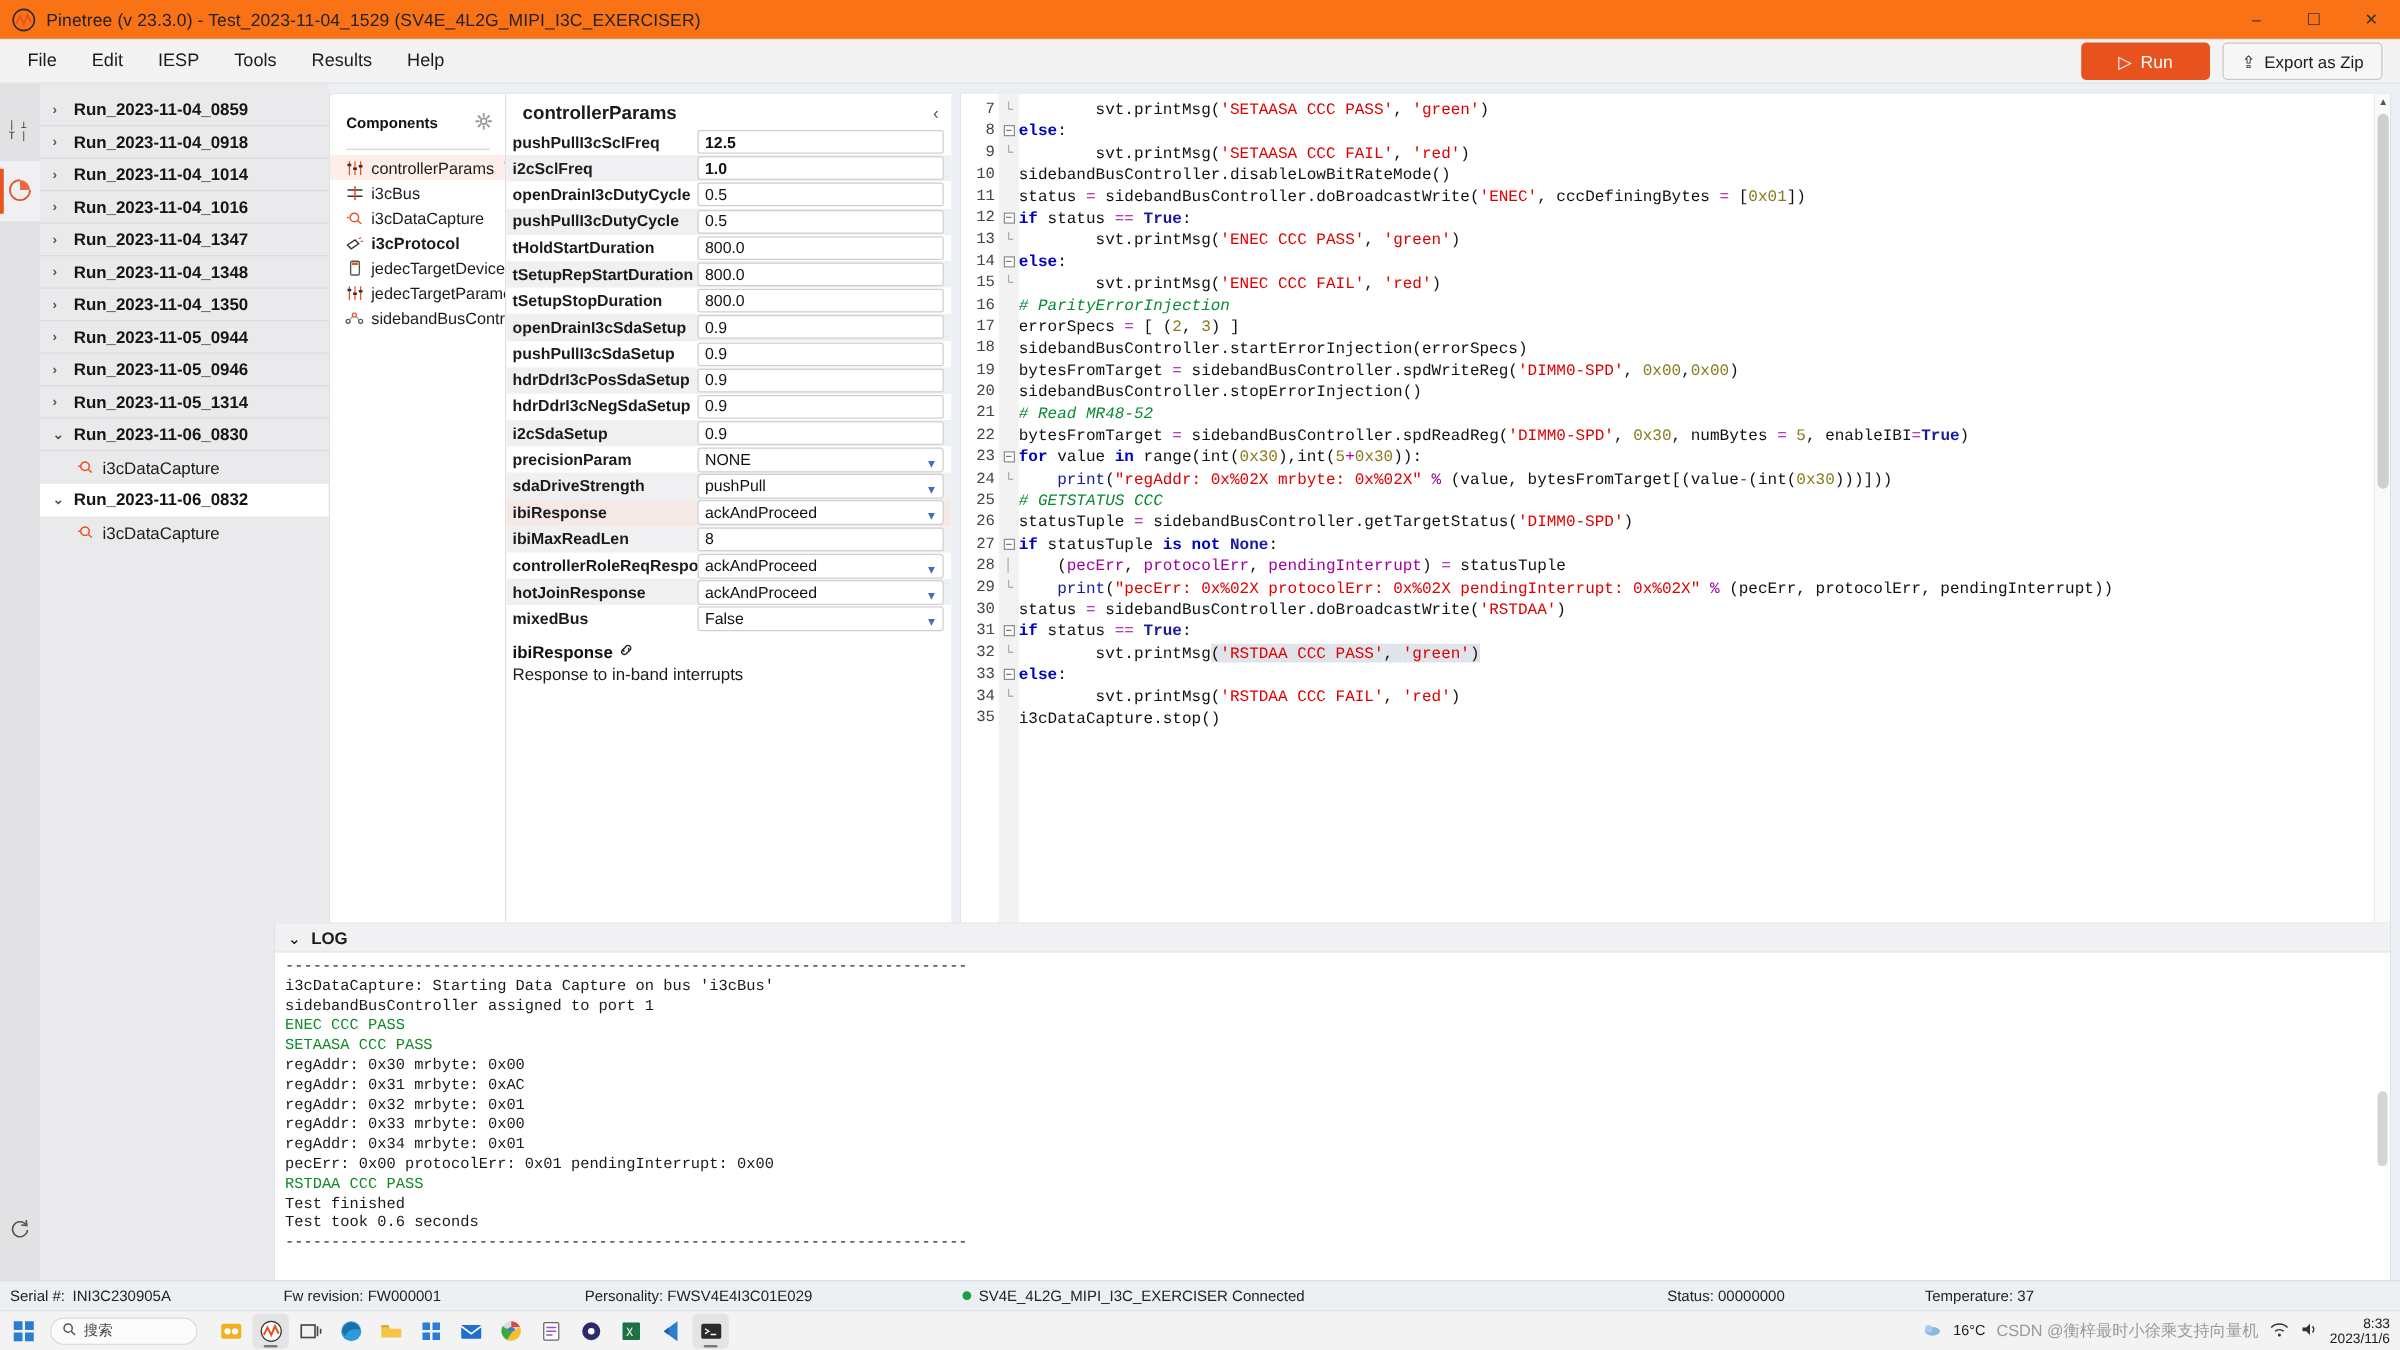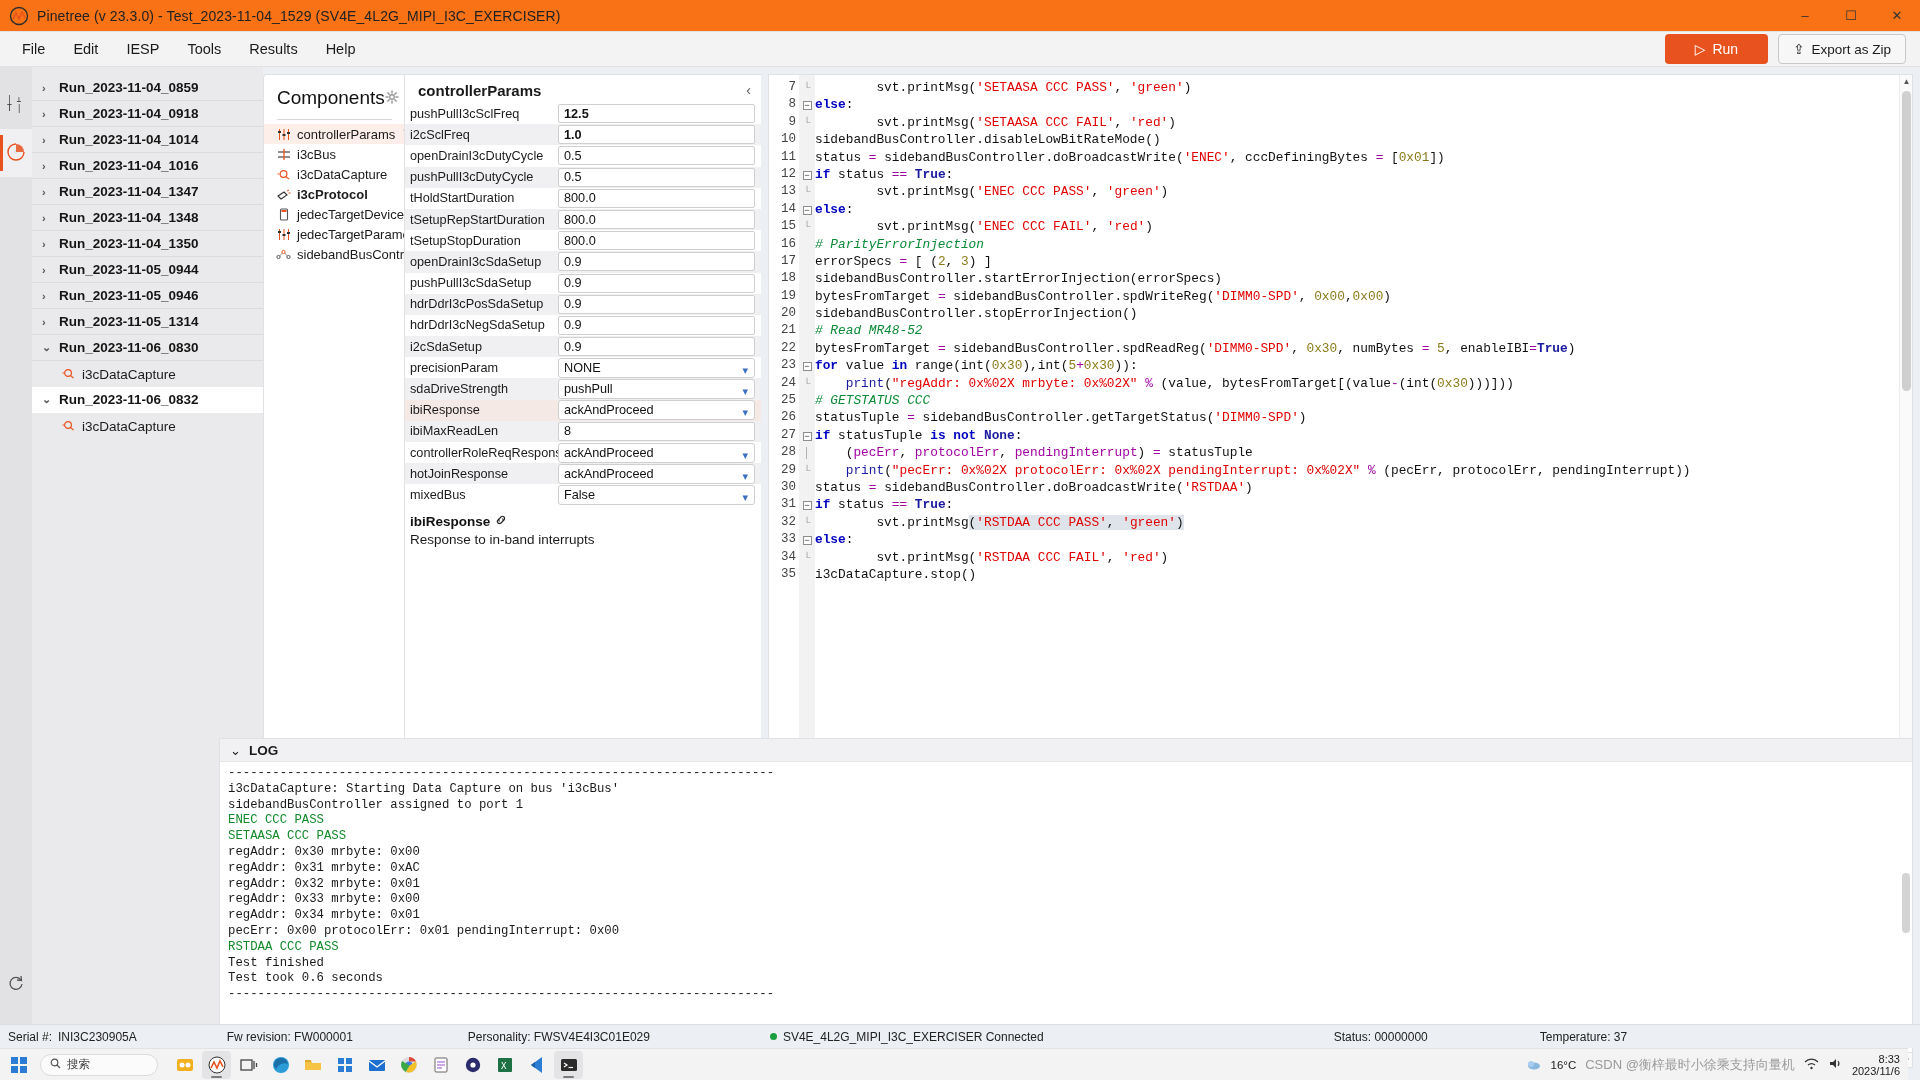--- a/index.html
+++ b/index.html
@@ -69,21 +69,21 @@
     font-size:13.5px; color:#1b1b1b; height:26px; font-weight:normal;
   }
 
   
   .components {
     width:141px; flex:0 0 141px; background:#fff; border-left:1px solid #dfe1e5;
     border-top:1px solid #dfe1e5; margin-top:7px; margin-bottom:12px; border-radius:4px 0 0 4px;
     padding:10px 0 0 0;
   }
   .comp-head { display:flex; align-items:center; padding:0 10px 0 13px; height:26px; }
-  .comp-title { font-size:19px; font-weight:normal; color:#111; }
+  .comp-title { font-size:12px; font-weight:bold; color:#111; }
   .comp-gear { margin-left:auto; color:#9a9a9a; }
   .comp-sep { height:1px; background:#d8d8d8; margin:8px 12px 4px 13px; }
   .comp-item {
     display:flex; align-items:center; gap:6px; padding:3px 6px 3px 12px; font-size:13px;
     height:20px; color:#1b1b1b;
   }
   .comp-item.hl { background:#fdeeea; }
   .comp-item.bold { font-weight:bold; }
   .comp-trash { margin-left:auto; color:#bcbcbc; font-size:12px; }
   .ci { width:15px; height:14px; flex:0 0 15px; display:flex; align-items:center; justify-content:center; }
@@ -93,21 +93,21 @@
     width:357px; flex:0 0 357px; background:#fff; border-left:1px solid #e2e2e2;
     border-top:1px solid #dfe1e5; margin-top:7px; margin-bottom:12px;
     display:flex; flex-direction:column;
   }
   .params-head { display:flex; align-items:center; height:28px; padding:2px 10px 0 13px; }
   .params-title { font-size:15px; font-weight:bold; }
   .params-collapse { margin-left:auto; color:#555; font-size:14px; }
   .prow { display:flex; align-items:center; height:21.2px; font-size:12.7px; }
   .prow.alt { background:#f0f0f2; }
   .prow.hl { background:#f5e9e6; }
-  .pname { width:153px; padding-left:5px; color:#1b1b1b; }
+  .pname { width:153px; padding-left:5px; color:#1b1b1b;font-weight:bold; }
   .pval { flex:1; margin-right:6px; }
   .pval input {
     width:100%; height:19px; border:1px solid #cfcfcf; border-radius:2px; background:#fff;
     font-family:"Liberation Sans",sans-serif; font-size:12.7px; padding:0 5px; color:#111;
   }
   .pval input.bold { font-weight:bold; }
   .pval .sel-wrap { position:relative; }
   .pval select {
     width:100%; height:20px; border:1px solid #cfcfcf; border-radius:3px; background:#fff;
     font-family:"Liberation Sans",sans-serif; font-size:12.7px; padding:0 5px; color:#111;
@@ -184,21 +184,21 @@
   .statusbar {
     height:24px; flex:0 0 24px; background:#eceff3; border-top:1px solid #dcdee2;
     display:flex; align-items:center; font-size:12px; color:#222; position:absolute;
     bottom:32px; left:0; right:0;
   }
   .sb { display:flex; align-items:center; gap:6px; }
   .dot { width:7px; height:7px; border-radius:50%; background:#1a9e3f; display:inline-block; }
 
   
   .taskbar {
-    position:absolute; bottom:0; left:0; right:12px; height:32px; background:#f3f3f3;
+    position:absolute; bottom:0; left:0; right:0; height:32px; background:#f3f3f3;
     display:flex; align-items:center; border-top:1px solid #e2e2e2;
   }
   .tb-start { width:38px; display:flex; align-items:center; justify-content:center; }
   .tb-search {
     width:118px; height:22px; background:#fbfbfb; border:1px solid #dcdcdc; border-radius:11px;
     display:flex; align-items:center; gap:6px; padding:0 9px; font-size:11.5px; color:#444;
     margin-left:2px;
   }
   .tb-icons { display:flex; align-items:center; gap:3px; margin-left:12px; }
   .tbi { width:29px; height:28px; display:flex; align-items:center; justify-content:center;

